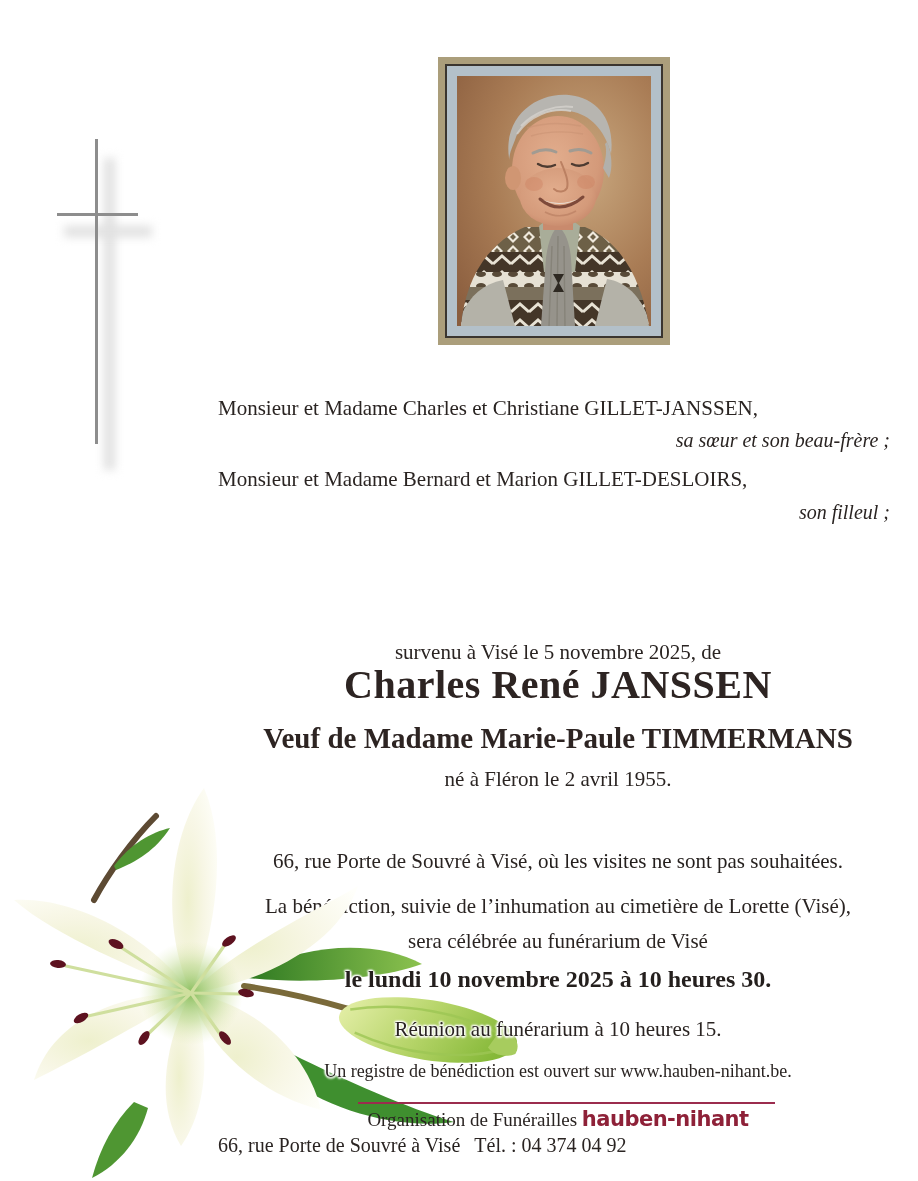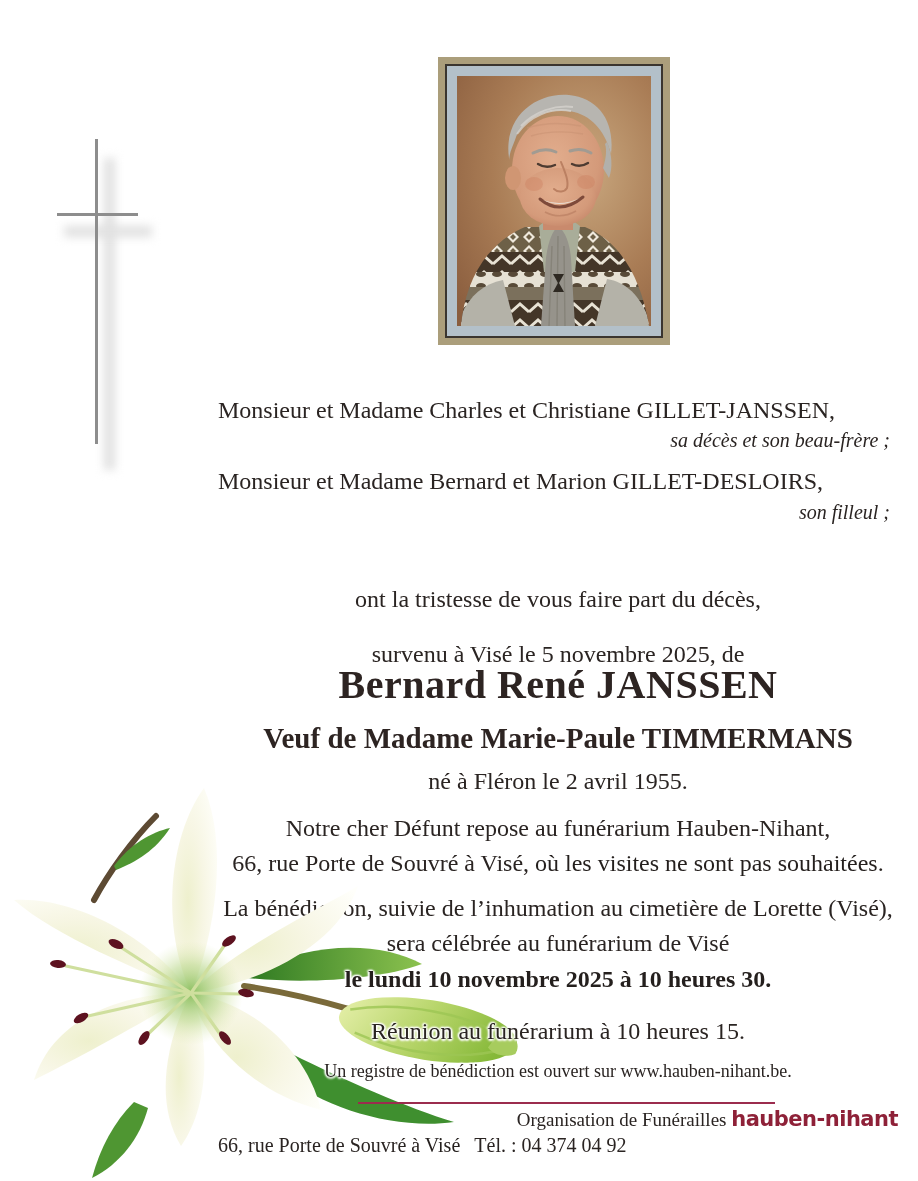--- a/index.html
+++ b/index.html
@@ -15,31 +15,31 @@
   
   .photo-frame{position:absolute;left:438px;top:57px;width:232px;height:288px;background:#ab9e7b;box-sizing:border-box;padding:7px;}
   .photo-frame .dark{width:100%;height:100%;box-sizing:border-box;border:2px solid #3a352f;background:#3a352f;}
   .photo-frame .matte{width:100%;height:100%;box-sizing:border-box;border:10px solid #b3c0c9;}
   .photo-frame svg{display:block;width:100%;height:100%;}
   
   .tl{position:absolute;left:218px;width:680px;line-height:1.25;}
   .left{text-align:left;}
   .center{text-align:center;}
   .right{text-align:right;width:672px;}
-  .body-txt{font-size:24px;color:#2a2422;}
+  .body-txt{font-size:21px;color:#2a2422;}
   .relation{font-size:20px;font-style:italic;color:#2a2422;}
   .deceased{font-size:40px;font-weight:bold;color:#2d2422;letter-spacing:.5px;}
   .widower{font-size:29px;font-weight:bold;color:#2d2422;font-family:Liberation Serif, serif;}
   .bold{font-weight:normal;color:#241f1d;}
   .date-line{font-size:24px;font-weight:bold;color:#241f1d;}
   .small-txt{font-size:18px;}
   .halo{text-shadow:1.5px 0 2px #fff,-1.5px 0 2px #fff,0 1.5px 2px #fff,0 -1.5px 2px #fff,1px 1px 2px #fff,-1px -1px 2px #fff;}
   
   .footer-rule{position:absolute;left:358px;top:1102px;width:417px;height:2px;background:#9b2c4e;}
-  .footer-line1{position:absolute;left:218px;top:1107px;width:680px;text-align:right;font-size:19px;color:#2a2422;}
+  .footer-line1{position:absolute;left:218px;top:1107px;width:680px;text-align:center;font-size:19px;color:#2a2422;}
   .org-logo{font-family:"DejaVu Sans", sans-serif;font-weight:bold;font-size:21px;color:#8e2138;letter-spacing:-.5px;}
   .footer-line2{position:absolute;left:218px;top:1134px;width:680px;text-align:left;font-size:20px;color:#2a2422;}
   .tel-gap{display:inline-block;width:14px;}
   
   .lily{position:absolute;left:-4px;top:778px;width:560px;height:403px;}
 </style>
 </head>
 <body>
 
 <div class="page">
@@ -125,32 +125,30 @@
         <path d="M83,123 Q103,140 126,121" stroke="#7e4a3a" stroke-width="3" fill="none" stroke-linecap="round"></path>
         <path d="M86,124 Q104,133 123,122 Q104,131 86,124 Z" fill="#e9ddd2"></path>
         <path d="M88,136 Q103,144 119,135" stroke="#b97f62" stroke-width="1.6" fill="none" opacity=".7"></path>
         <path d="M70,52 Q95,44 124,50 M74,60 Q98,53 126,58" stroke="#c99173" stroke-width="1.4" fill="none" opacity=".55"></path>
       </svg>
     </div>
       </div>
   </div>
 
   <div class="tl left body-txt" style="top:395px">Monsieur et Madame Charles et Christiane GILLET-JANSSEN,</div>
-  <div class="tl right relation" style="top:428px">sa décès et son beau-frère ;</div>
+  <div class="tl right relation" style="top:428px">sa sœur et son beau-frère ;</div>
   <div class="tl left body-txt" style="top:466px">Monsieur et Madame Bernard et Marion GILLET-DESLOIRS,</div>
   <div class="tl right relation" style="top:500px">son filleul ;</div>
 
-  <div class="tl center body-txt" style="top:584px">ont la tristesse de vous faire part du décès,</div>
   <div class="tl center body-txt" style="top:639px">survenu à Visé le 5 novembre 2025, de</div>
 
-  <div class="tl center deceased" style="top:660px">Bernard René JANSSEN</div>
+  <div class="tl center deceased" style="top:660px">Charles René JANSSEN</div>
   <div class="tl center widower" style="top:720px">Veuf de Madame Marie-Paule TIMMERMANS</div>
   <div class="tl center body-txt" style="top:766px">né à Fléron le 2 avril 1955.</div>
 
-  <div class="tl center body-txt halo" style="top:813px">Notre cher Défunt repose au funérarium Hauben-Nihant,</div>
   <div class="tl center body-txt halo" style="top:848px"><span>66, rue Porte de Souvré à Visé, </span><span class="bold">où les visites ne sont pas souhaitées</span><span>.</span></div>
 
   <div class="tl center body-txt halo" style="top:893px">La bénédiction, suivie de l’inhumation au cimetière de Lorette (Visé),</div>
   <div class="tl center body-txt halo" style="top:928px">sera célébrée au funérarium de Visé</div>
 
   <svg class="lily" viewBox="0 0 560 403">
     <defs>
       <radialGradient id="petalG" cx="35%" cy="55%" r="80%">
         <stop offset="0%" stop-color="#eef0cd"></stop>
         <stop offset="45%" stop-color="#f7f6e4"></stop>

